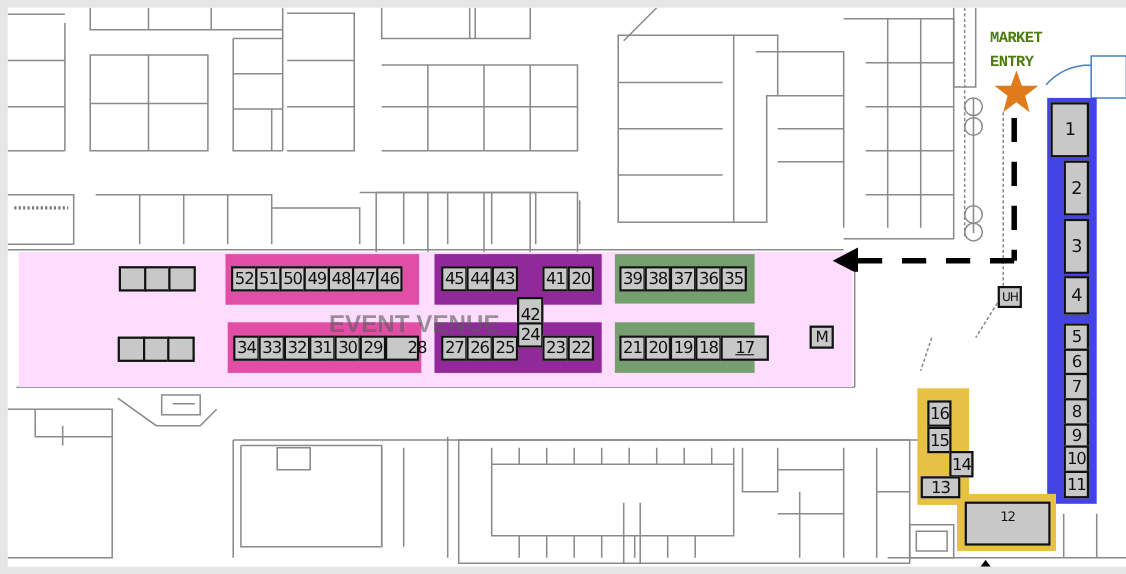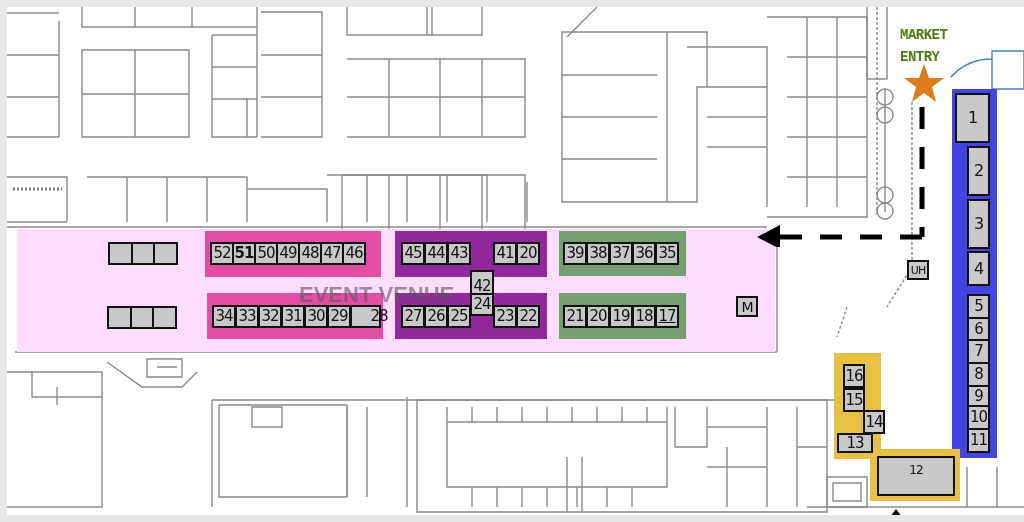--- a/index.html
+++ b/index.html
@@ -98,21 +98,21 @@
   </div>
 
   <div class="block" style="left:100px; top:299px;">
     <div class="booth plain" style="left:0; top:0; width:25px; height:23px;"></div>
     <div class="booth plain" style="left:23px; top:0; width:24px; height:23px;"></div>
     <div class="booth plain" style="left:45px; top:0; width:25px; height:23px;"></div>
   </div>
 
   <div class="block" style="left:198px; top:224px; width:176px; height:46px; background:#e24ea6;">
     <div class="booth" style="left:5px;  top:11px; width:24px; height:23px;">52</div>
-    <div class="booth" style="left:27px; top:11px; width:24px; height:23px;font-weight:bold;">51</div>
+    <div class="booth" style="left:27px; top:11px; width:24px; height:23px;">51</div>
     <div class="booth" style="left:49px; top:11px; width:24px; height:23px;">50</div>
     <div class="booth" style="left:71px; top:11px; width:24px; height:23px;">49</div>
     <div class="booth" style="left:93px; top:11px; width:24px; height:23px;">48</div>
     <div class="booth" style="left:115px;top:11px; width:24px; height:23px;">47</div>
     <div class="booth" style="left:137px;top:11px; width:24px; height:23px;">46</div>
   </div>
 
   <div class="block" style="left:200px; top:286px; width:176px; height:46px; background:#e24ea6;">
     <div class="booth" style="left:5px;  top:12px; width:24px; height:23px;">34</div>
     <div class="booth" style="left:28px; top:12px; width:24px; height:23px;">33</div>
@@ -147,21 +147,21 @@
     <div class="booth" style="left:50px; top:11px; width:24px; height:23px;">37</div>
     <div class="booth" style="left:73px; top:11px; width:24px; height:23px;">36</div>
     <div class="booth" style="left:96px; top:11px; width:24px; height:23px;">35</div>
   </div>
 
   <div class="block" style="left:552px; top:286px; width:127px; height:46px; background:#759f6e;">
     <div class="booth" style="left:4px;  top:12px; width:24px; height:23px;">21</div>
     <div class="booth" style="left:27px; top:12px; width:24px; height:23px;">20</div>
     <div class="booth" style="left:50px; top:12px; width:24px; height:23px;">19</div>
     <div class="booth" style="left:73px; top:12px; width:24px; height:23px;">18</div>
-    <div class="booth" style="left:96px; top:12px; width:24px; height:23px;text-decoration:underline;">17</div>
+    <div class="booth" style="left:96px; top:12px; width:44px; height:23px;text-decoration:underline;">17</div>
   </div>
 
   <div class="venue-label" style="left:292px; top:275px;">EVENT VENUE</div>
 
   <div class="booth" style="left:729px; top:289px; width:22px; height:21px; font-size:14px;">M</div>
 
   <div class="booth" style="left:900px; top:253px; width:22px; height:20px; font-size:11px; letter-spacing:-1px;">UH</div>
 
   <svg class="abs" style="left:745px; top:100px;" width="180" height="140">
     <path d="M170 0 V130 M170 130 H20" stroke="#000" stroke-width="5" fill="none" stroke-dasharray="22 18"></path>

